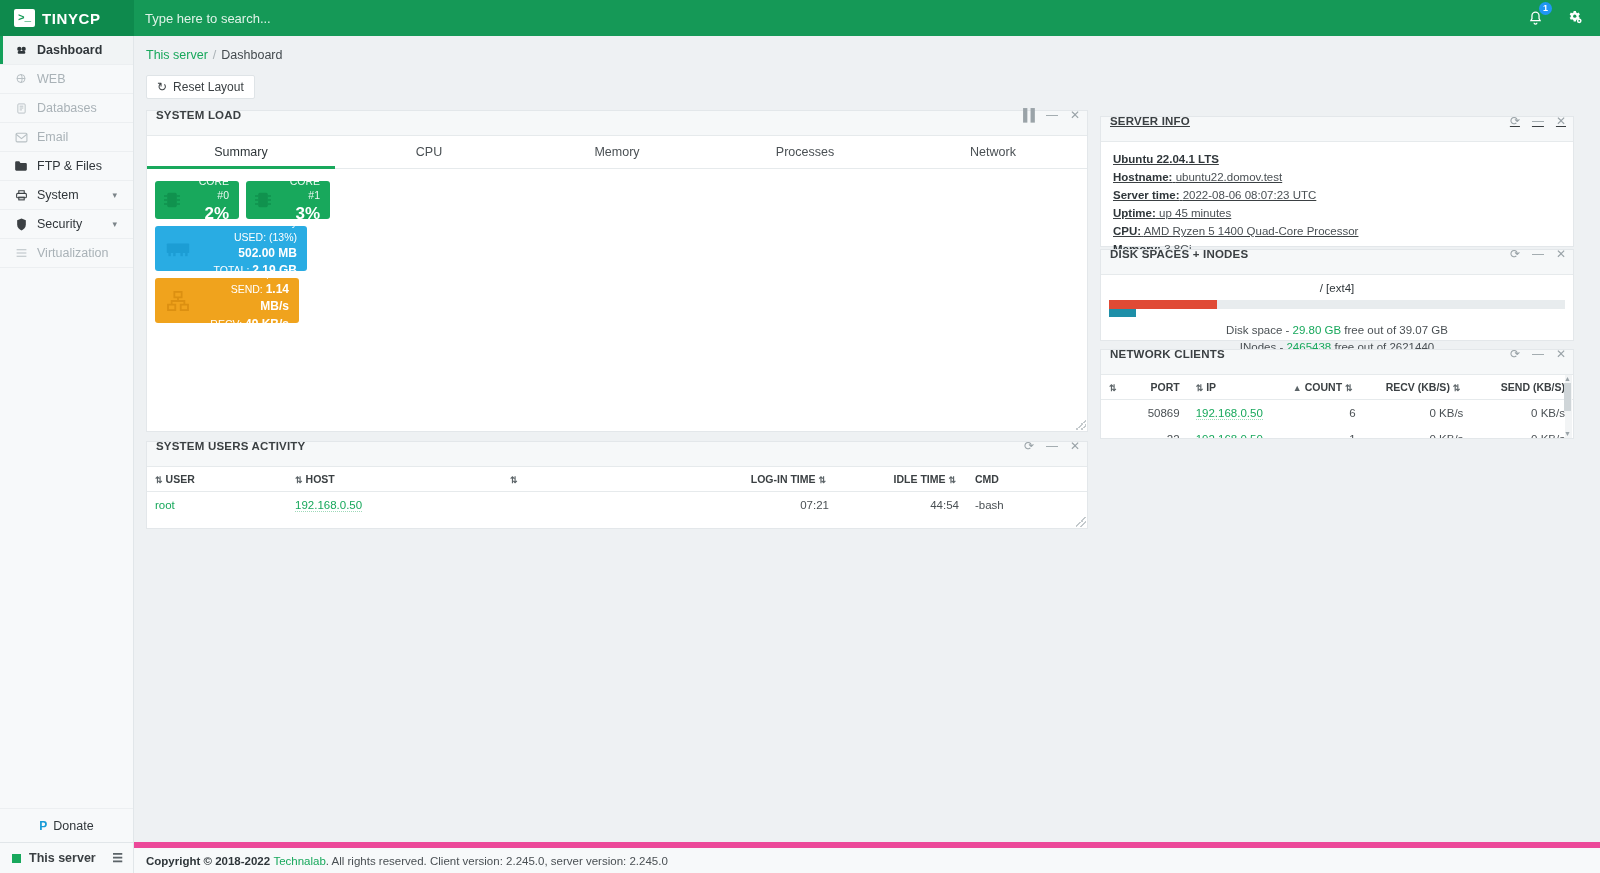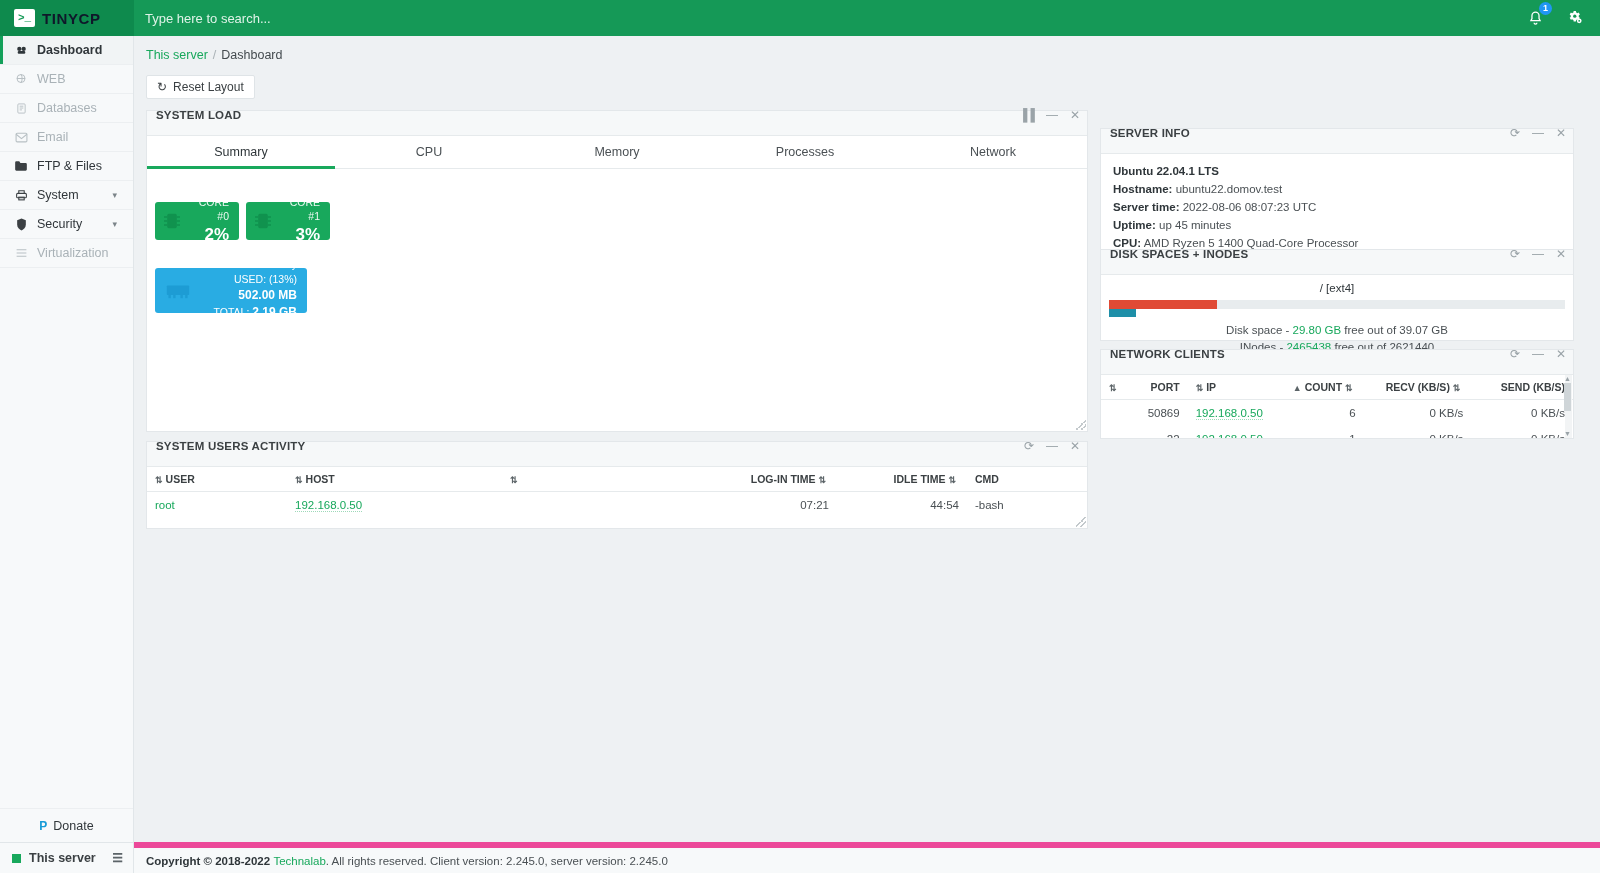--- a/index.html
+++ b/index.html
@@ -22,21 +22,21 @@
     width: 134px; height: 36px; background: #0e8a4d;
     display: flex; align-items: center; gap: 7px; padding-left: 14px;
   }
   .brand-logo {
     width: 21px; height: 18px; background: #fff; border-radius: 2px;
     display: flex; align-items: center; justify-content: center;
     color: #159957; font-size: 11px; font-weight: bold;
     font-family: "Liberation Mono", monospace; line-height: 1;
   }
   .brand-text {
-    color: #0f172a; font-size: 15px; font-weight: bold; letter-spacing: .6px;
+    color: #ffffff; font-size: 15px; font-weight: bold; letter-spacing: .6px;
   }
   .search-wrap { flex: 1; height: 36px; display: flex; align-items: center; padding-left: 3px; }
   .search-input {
     width: 420px; height: 30px; background: transparent; border: none; outline: none;
     color: #fff; font-size: 13px; font-family: "Liberation Sans", sans-serif;
     padding: 0 8px;
   }
   .search-input::placeholder { color: #dff3e8; opacity: 1; }
   .topbar-right { display: flex; align-items: center; gap: 18px; padding-right: 14px; }
   .icon-btn {
@@ -127,21 +127,20 @@
   .tab.active { color: #2f363a; }
   .tab.active::after {
     content: ''; position: absolute; left: 0; right: 0; bottom: -1px;
     height: 3px; background: #18a85c;
   }
   .tiles { padding: 12px 0 0 8px; }
   .tile-row { display: flex; gap: 7px; margin-bottom: 7px; }
   .tile {
     border-radius: 3px; color: #fff; display: flex; align-items: stretch;
     overflow: hidden;
-    margin-top: 21px;
   }
   .tile-ico {
     width: 45px; display: flex; align-items: center; justify-content: center;
     font-size: 19px; opacity: .85;
   }
   .tile-body {
     flex: 1; padding: 4px 10px 5px 0; text-align: right;
     display: flex; flex-direction: column; justify-content: center;
   }
   .tile-lbl { font-size: 10.5px; opacity: .92; line-height: 1.3; }
@@ -168,21 +167,21 @@
     padding: 6px 8px; border-bottom: 1px solid #e6eaec; white-space: nowrap;
   }
   table.grid td {
     font-size: 11.5px; padding: 7px 8px; color: #4a5054; white-space: nowrap;
   }
   .sort-ico { color: #5c6468; font-size: 9px; margin-right: 3px; }
   .link-green { color: #18a85c; border-bottom: 1px dotted #9ed9b9; cursor: pointer; }
   .txt-green { color: #18a85c; }
 
   
-  #serverInfo { left: 966px; top: 92px; width: 474px; height: 131px; }
+  #serverInfo { left: 966px; top: 80px; width: 474px; height: 131px; text-decoration: underline; }
   .info-body { padding: 8px 12px 0; font-size: 11.5px; line-height: 1.57; color: #4a5054; }
   .info-body b { color: #2f363a; }
   #diskSpaces { left: 966px; top: 213px; width: 474px; height: 92px; }
   .disk-body { padding: 7px 8px 0; }
   .disk-title { text-align: center; font-size: 11.5px; font-weight: normal; color: #2f363a; }
   .bars { margin-top: 6px; position: relative; }
   .bar-track { height: 9px; background: #e8ecee; position: relative; }
   .bar-fill { position: absolute; left: 0; top: 0; height: 9px; }
   .disk-legend { text-align: center; font-size: 11.5px; color: #4a5054; margin-top: 5px; line-height: 1.5; }
   #networkClients { left: 966px; top: 313px; width: 474px; height: 90px; }
@@ -403,20 +402,37 @@
                     <rect x="9" y="15" width="3" height="4"></rect>
                     <rect x="18" y="15" width="3" height="4"></rect>
                     <rect x="24" y="15" width="3" height="4"></rect>
                   </g>
                 </svg>
             </div>
             <div class="tile-body">
               <div class="tile-lbl">Memory</div>
               <div class="tile-line"><span>USED: (13%)</span> <b>502.00 MB</b></div>
               <div class="tile-line"><span>TOTAL:</span> <b>2.19 GB</b></div>
+            </div>
+          </div>
+        </div>
+        <div class="tile-row">
+          <div class="tile net" style="background: rgb(240, 163, 29);">
+            <div class="tile-ico">
+              <svg width="22" height="20" viewBox="0 0 24 22" fill="none" stroke="#d98d10" stroke-width="2">
+                  <rect x="8" y="1" width="8" height="6"></rect>
+                  <rect x="1" y="15" width="8" height="6"></rect>
+                  <rect x="15" y="15" width="8" height="6"></rect>
+                  <path d="M12 7v4M5 15v-4h14v4"></path>
+                </svg>
+            </div>
+            <div class="tile-body">
+              <div class="tile-lbl">enp0s3</div>
+              <div class="tile-line"><span>SEND:</span> <b>1.14 MB/s</b></div>
+              <div class="tile-line"><span>RECV:</span> <b>49 KB/s</b></div>
             </div>
           </div>
         </div>
       </div>
       <div class="resize-grip"></div>
     </div>
 
     
     <div class="panel" id="usersActivity">
       <div class="panel-head">

